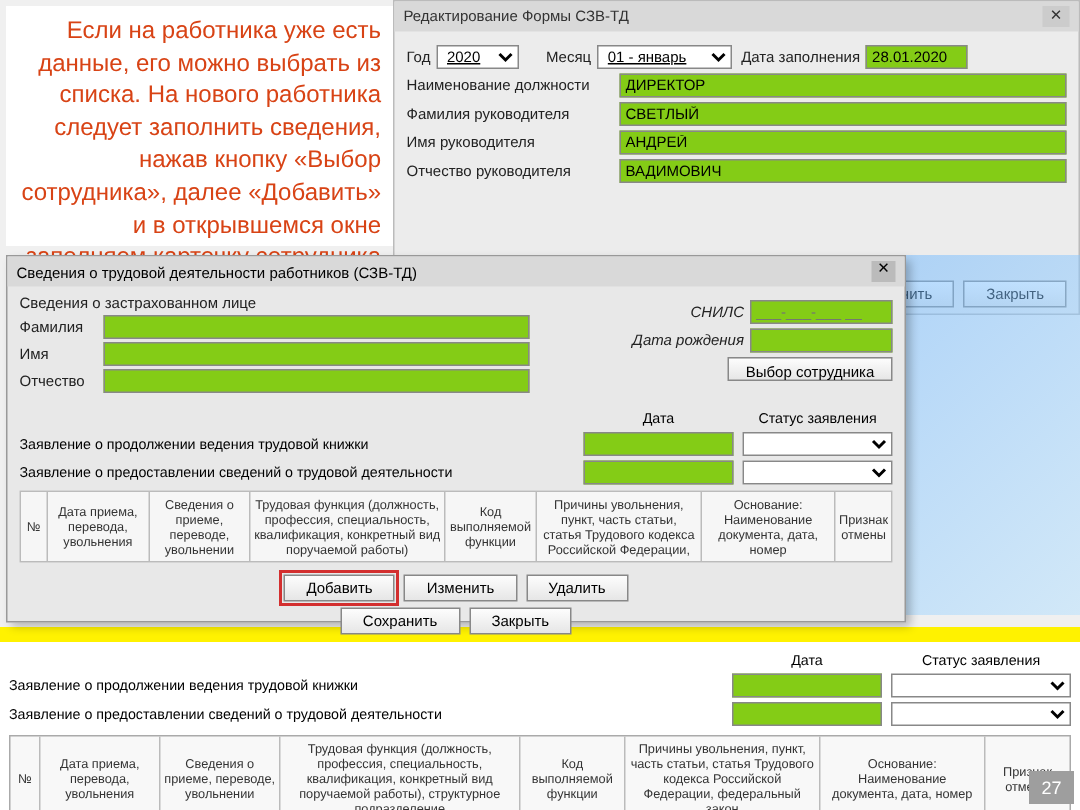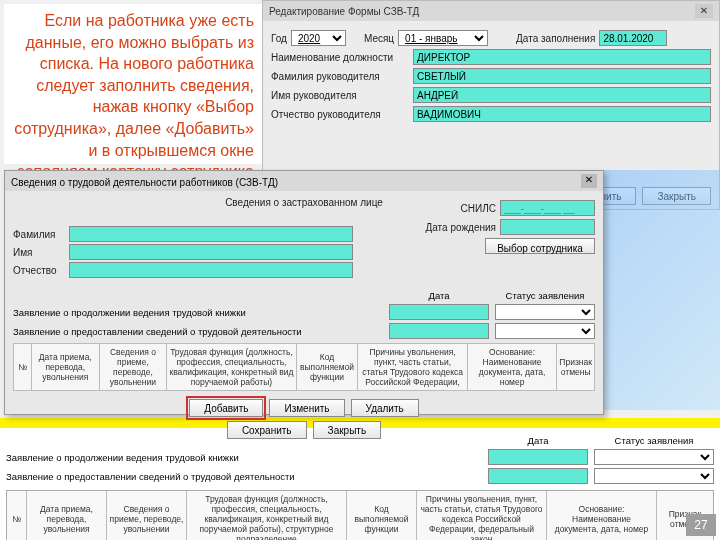--- a/index.html
+++ b/index.html
@@ -8,43 +8,43 @@
   .note-box { position: absolute; left: 4px; top: 4px; width: 258px; height: 160px; background: #fff; padding: 6px 8px; z-index: 5; }
   .note-box p { color: #d84315; font-size: 16px; line-height: 1.35; text-align: right; }
   
   .topwin { position: absolute; left: 262px; top: 0; right: 0; height: 210px; background: #ececec; border: 1px solid #bbb; }
   .topwin-title { background: #d9d9d9; padding: 3px 6px; font-size: 10px; color: #333; display: flex; justify-content: space-between; align-items: center; }
   .topwin-title .close { width: 18px; height: 14px; background: #ccc; text-align: center; line-height: 14px; cursor: pointer; }
   .topwin-body { padding: 6px 8px; }
   .row { display: flex; align-items: center; margin: 3px 0; gap: 4px; }
   .lbl { font-size: 10px; color: #222; white-space: nowrap; }
   .sel { height: 16px; font-size: 10px; border: 1px solid #888; background: #fff; padding: 0 2px; }
-  .inp { height: 16px; font-size: 10px; border: 1px solid #888; background: #5eead4; padding: 0 3px; }
+  .inp { height: 16px; font-size: 10px; border: 1px solid #888; background: #84cc16; padding: 0 3px; }
   .topwin .row1 .sel { width: 55px; text-decoration: underline; }
   .topwin .row1 .sel2 { width: 90px; }
   .topwin .row1 .inp-date { width: 68px; }
   .topwin .row2 .lbl { width: 138px; }
   .topwin .row2 .inp { flex: 1; }
   .topwin-foot { position: absolute; bottom: 4px; right: 8px; display: flex; gap: 6px; }
   .btn { height: 18px; font-size: 10px; padding: 0 14px; border: 1px solid #888; background: linear-gradient(#fdfdfd,#e6e6e6); cursor: pointer; }
   
   .midstrip { position: absolute; left: 0; top: 160px; right: 0; height: 250px; }
   .midstrip .bg { position: absolute; right: 0; top: 10px; width: 140px; height: 240px; background: linear-gradient(135deg,#6cb6ff,#b3e0ff); opacity: .5; }
   
   .dialog { position: absolute; left: 4px; top: 170px; width: 600px; height: 245px; background: #e8e8e8; border: 1px solid #999; box-shadow: 3px 3px 6px rgba(0,0,0,.25); z-index: 10; }
   .dialog-title { background: #d9d9d9; padding: 3px 6px; font-size: 10px; display: flex; justify-content: space-between; align-items: flex-end; }
   .dialog-title .close { width: 16px; height: 14px; background: #bbb; text-align: center; line-height: 12px; cursor: pointer; }
   .dialog-body { padding: 4px 8px; }
-  .dialog .group-lbl { font-size: 10px; color: #222; margin: 2px 0 16px; text-align: center; }
+  .dialog .group-lbl { font-size: 10px; color: #222; margin: 2px 0 0; }
   .fio-row { display: flex; align-items: center; gap: 6px; margin: 2px 0; }
   .fio-row .lbl { width: 50px; }
   .fio-row .inp { flex: 1; }
   .right-col { position: absolute; right: 8px; top: 26px; width: 180px; }
   .right-col .row { justify-content: space-between; }
-  .right-col .lbl { text-align: right; flex: 1; }
+  .right-col .lbl { text-align: right; flex: 1; font-style: italic; }
   .right-col .inp { width: 95px; }
   .btn-thin { height: 16px; font-size: 10px; padding: 4px 8px; border: 1px solid #888; background: linear-gradient(#fdfdfd,#e6e6e6); cursor: pointer; }
   .decl-row { display: flex; align-items: center; margin: 3px 0; font-size: 9.5px; gap: 6px; }
   .decl-row .decl-lbl { flex: 1; }
   .decl-row .col-hd { width: 100px; text-align: center; }
   .table-head { display: flex; background: #f6f6f6; border: 1px solid #bbb; margin-top: 4px; }
   .th { border-right: 1px solid #bbb; padding: 3px 2px; font-size: 8.5px; text-align: center; color: #333; display: flex; align-items: center; justify-content: center; }
   .dialog-actions { display: flex; justify-content: center; gap: 6px; margin-top: 8px; }
   .hl { outline: 2px solid #d32f2f; outline-offset: 1px; }
   
@@ -67,21 +67,21 @@
   <div class="topwin-title">
     <span>Редактирование Формы СЗВ-ТД</span>
     <span class="close">✕</span>
   </div>
   <div class="topwin-body">
     <div class="row row1">
       <span class="lbl">Год</span>
       <select class="sel"><option>2020</option></select>
       <span class="lbl" style="margin-left:14px">Месяц</span>
       <select class="sel sel2"><option>01 - январь</option></select>
-      <span class="lbl" style="margin-left:24px">Дата заполнения</span>
+      <span class="lbl" style="margin-left:2px">Дата заполнения</span>
       <input class="inp inp-date" value="28.01.2020" style="">
     </div>
     <div class="row row2">
         <span class="lbl">Наименование должности</span>
         <input class="inp" value="ДИРЕКТОР" style="">
       </div>
     <div class="row row2">
         <span class="lbl">Фамилия руководителя</span>
         <input class="inp" value="СВЕТЛЫЙ" style="">
       </div>

